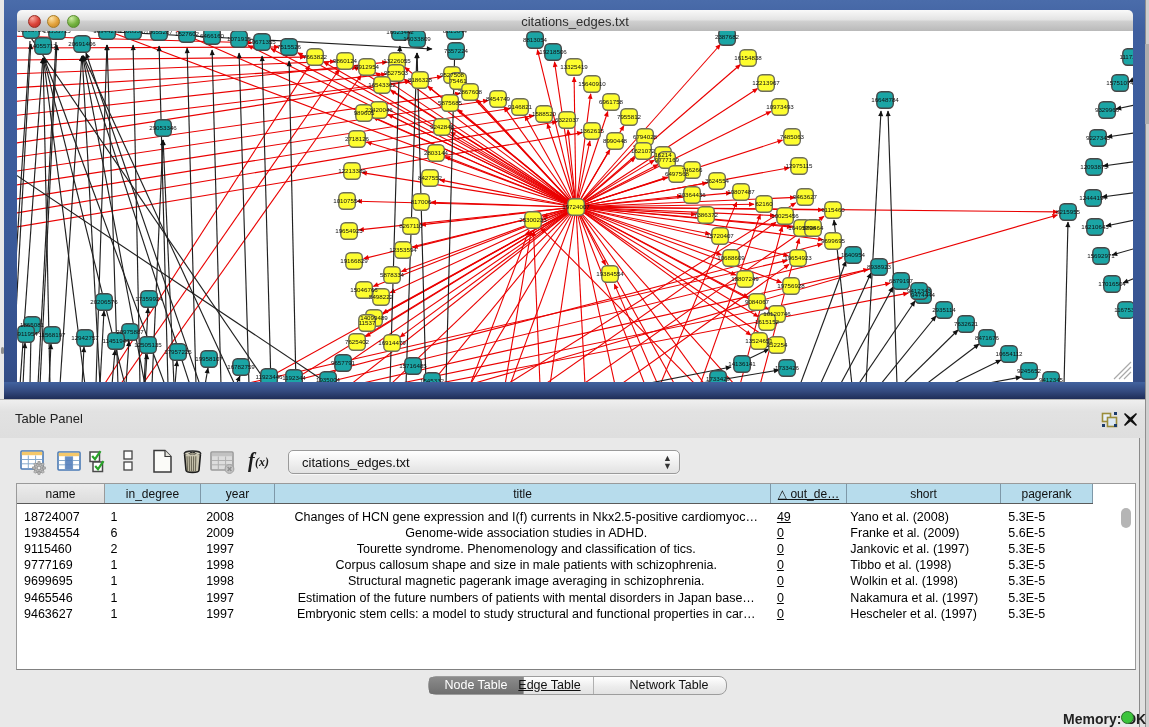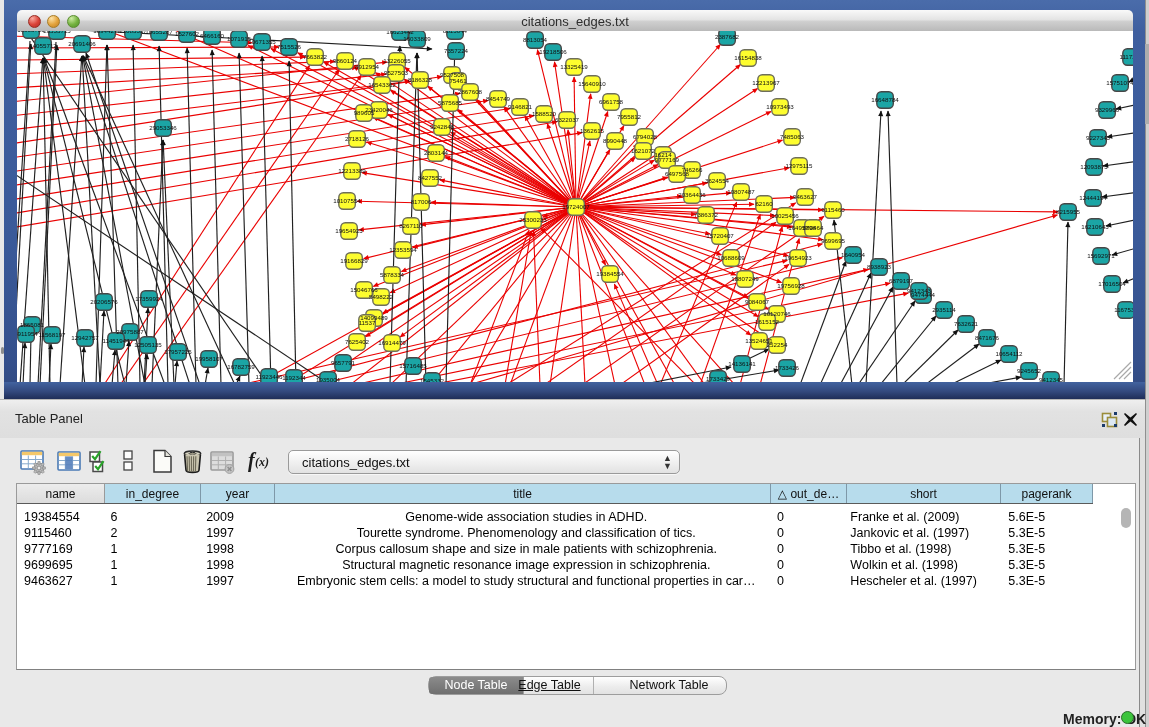--- a/index.html
+++ b/index.html
@@ -38,21 +38,21 @@
 
 #tbl{left:16px;top:483px;width:1118px;height:185px;background:#fff;border:1px solid #9a9a9a;border-bottom:1px solid #808080;overflow:hidden;}
 table{border-collapse:collapse;table-layout:fixed;width:1076px;font-size:12px;}
 th{background:#b7dcec;border-right:1px solid #7e98a8;border-bottom:1px solid #5a5a5a;
  font-weight:400;font-size:12px;color:#111;height:19px;padding:0;}
 th.c1{background:linear-gradient(180deg,#ececec,#dcdcdc);border-right:1px solid #9a9a9a;}
 td{padding:0 0 0 7px;height:16.2px;font-size:12.5px;color:#000;white-space:nowrap;overflow:hidden;vertical-align:middle;line-height:16.2px;}
 #rowstbl{position:absolute;left:0;top:24.5px;}
 #rowstbl td.c1{width:80px;}#rowstbl td.c2{width:89px;padding-left:6px;}#rowstbl td.c3{width:67px;padding-left:6px;}
 #rowstbl td.c4{width:488px;}#rowstbl td.c5{width:70px;padding-left:5px;}#rowstbl td.c6{width:150px;padding-left:3px;}#rowstbl td.c7{width:84px;}
-.c1{width:87px;margin-left:28px;}.c2{width:95px;}.c3{width:73px;}.c4{width:495px;text-align:center;}.c5{width:75px;}.c6{width:153px;}.c7{width:91px;}
+.c1{width:87px;margin-left:28px;}.c2{width:95px;}.c3{width:73px;}.c4{width:495px;text-align:center;}.c5{width:75px;text-decoration:underline;}.c6{width:153px;}.c7{width:91px;}
 
 #tsb{left:1121px;top:508px;width:10px;height:20px;background:#b5b5b5;border-radius:5px;}
 
 #tabs{left:428px;top:676px;height:17px;width:297px;border:1px solid #9d9d9d;border-radius:8px;background:linear-gradient(180deg,#ffffff,#ededed 55%,#e2e2e2);font-size:12.5px;color:#111;}
 #tabs .seg{position:absolute;top:0;height:17px;line-height:17px;text-align:center;}
 #tabs .s1{left:0;width:94px;background:linear-gradient(180deg,#8b8b8b,#6f6f6f);color:#fff;border-radius:3px 0 0 3px;border-right:1px solid #9d9d9d;}
 #tabs .s2{left:77px;width:87px;border-right:1px solid #b0b0b0;text-decoration:underline;}
 #tabs .s3{left:183px;width:114px;}
 
 #mem{left:1063px;top:711px;font-size:14px;color:#222;font-weight:bold;}
@@ -683,20 +683,29 @@
           <th class="c3">year</th>
           <th class="c4">title</th>
           <th class="c5">△ out_de…</th>
           <th class="c6">short</th>
           <th class="c7">pagerank</th>
         </tr>
 </tbody>
     </table>
 <table id="rowstbl">
 <tbody>
+        <tr>
+          <td class="c1">18724007</td>
+          <td class="c2">1</td>
+          <td class="c3">2008</td>
+          <td class="c4">Changes of HCN gene expression and I(f) currents in Nkx2.5-positive cardiomyoc…</td>
+          <td class="c5">49</td>
+          <td class="c6">Yano et al. (2008)</td>
+          <td class="c7">5.3E-5</td>
+        </tr>
 <tr>
           <td class="c1">19384554</td>
           <td class="c2">6</td>
           <td class="c3">2009</td>
           <td class="c4">Genome-wide association studies in ADHD.</td>
           <td class="c5">0</td>
           <td class="c6">Franke et al. (2009)</td>
           <td class="c7">5.6E-5</td>
         </tr>
 <tr>
@@ -714,23 +723,32 @@
           <td class="c3">1998</td>
           <td class="c4">Corpus callosum shape and size in male patients with schizophrenia.</td>
           <td class="c5">0</td>
           <td class="c6">Tibbo et al. (1998)</td>
           <td class="c7">5.3E-5</td>
         </tr>
 <tr>
           <td class="c1">9699695</td>
           <td class="c2">1</td>
           <td class="c3">1998</td>
-          <td class="c4">Structural magnetic resonance image expression in schizophrenia.</td>
+          <td class="c4">Structural magnetic pagerank image averaging in schizophrenia.</td>
           <td class="c5">0</td>
           <td class="c6">Wolkin et al. (1998)</td>
+          <td class="c7">5.3E-5</td>
+        </tr>
+<tr>
+          <td class="c1">9465546</td>
+          <td class="c2">1</td>
+          <td class="c3">1997</td>
+          <td class="c4">Estimation of the future numbers of patients with mental disorders in Japan base…</td>
+          <td class="c5">0</td>
+          <td class="c6">Nakamura et al. (1997)</td>
           <td class="c7">5.3E-5</td>
         </tr>
 <tr>
           <td class="c1">9463627</td>
           <td class="c2">1</td>
           <td class="c3">1997</td>
           <td class="c4">Embryonic stem cells: a model to study structural and functional properties in car…</td>
           <td class="c5">0</td>
           <td class="c6">Hescheler et al. (1997)</td>
           <td class="c7">5.3E-5</td>

